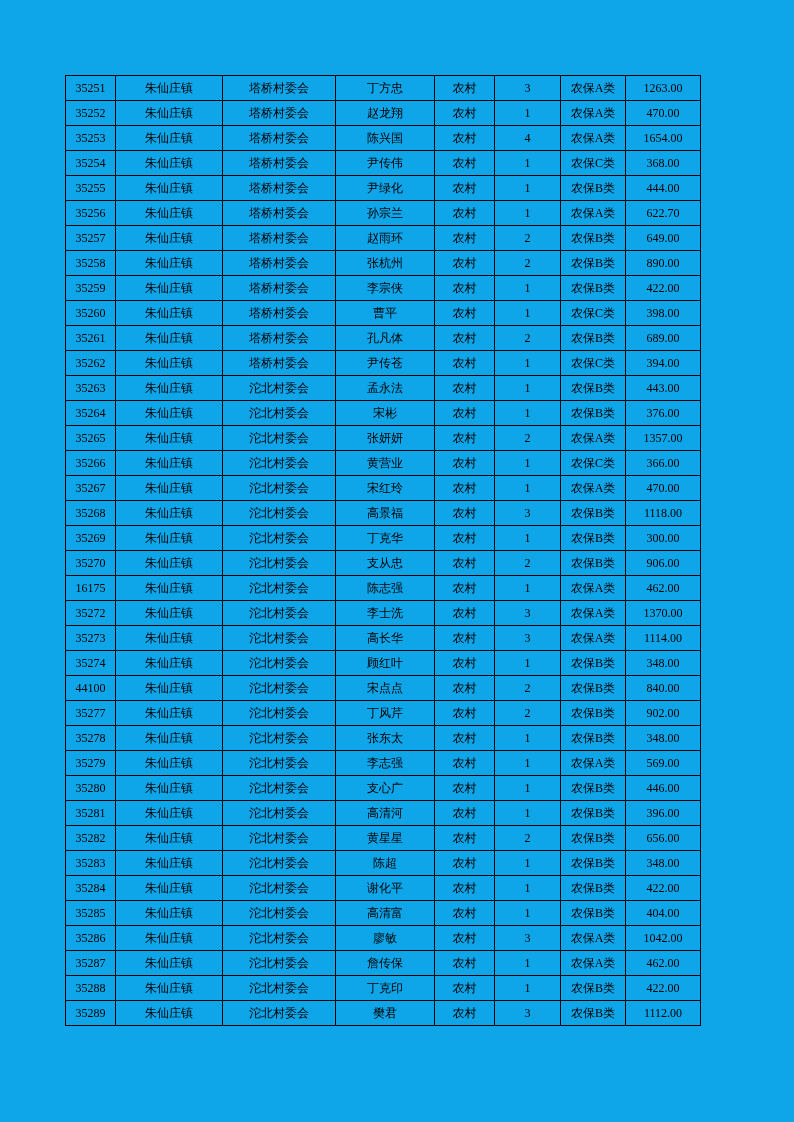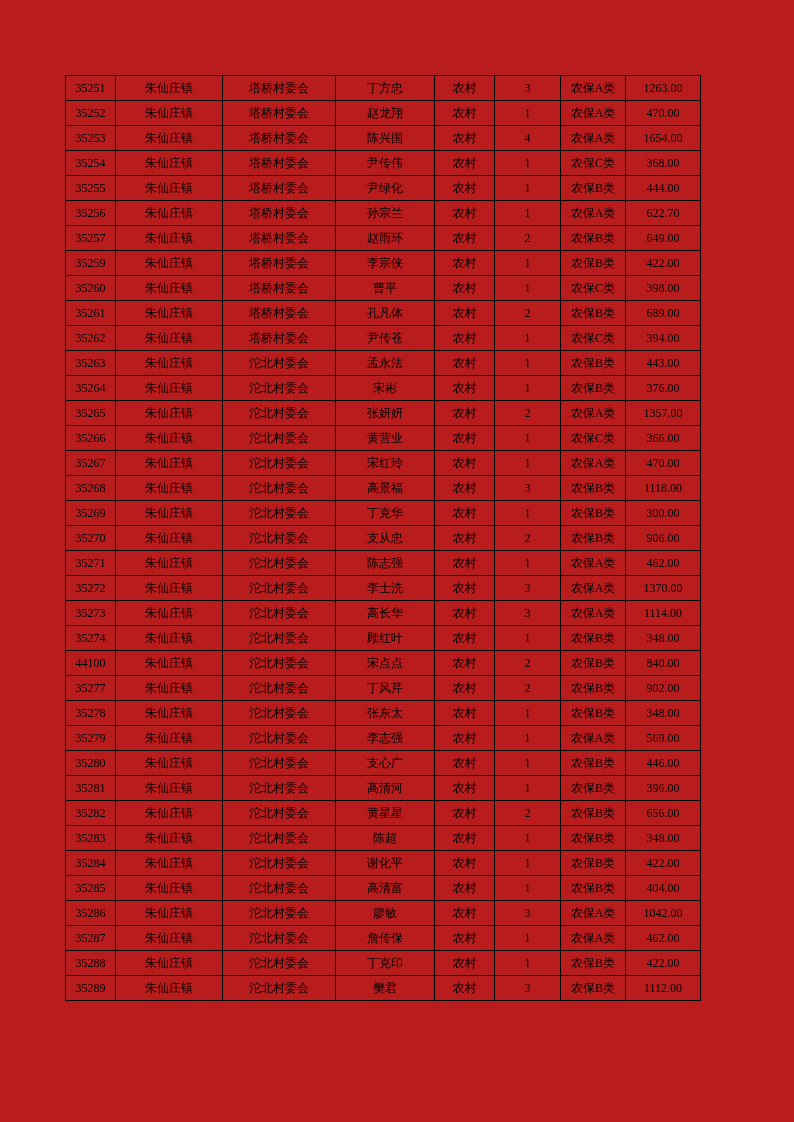--- a/index.html
+++ b/index.html
@@ -4,21 +4,21 @@
 <style>
   html, body {
     margin: 0;
     padding: 0;
     background: #ffffff;
   }
   .page {
     position: relative;
     width: 794px;
     height: 1122px;
-    background: #b91c1c;
+    background: #0ea5e9;
     font-family: "Liberation Serif", "DejaVu Serif", serif;
     color: #000000;
     overflow: hidden;
   }
   table.data-table {
     position: absolute;
     left: 65px;
     top: 75px;
     border-collapse: collapse;
     table-layout: fixed;
@@ -123,20 +123,30 @@
           <td>35257</td>
           <td>朱仙庄镇</td>
           <td>塔桥村委会</td>
           <td>赵雨环</td>
           <td>农村</td>
           <td>2</td>
           <td>农保B类</td>
           <td>649.00</td>
         </tr>
         <tr>
+          <td>35258</td>
+          <td>朱仙庄镇</td>
+          <td>塔桥村委会</td>
+          <td>张杭州</td>
+          <td>农村</td>
+          <td>2</td>
+          <td>农保B类</td>
+          <td>890.00</td>
+        </tr>
+        <tr>
           <td>35259</td>
           <td>朱仙庄镇</td>
           <td>塔桥村委会</td>
           <td>李宗侠</td>
           <td>农村</td>
           <td>1</td>
           <td>农保B类</td>
           <td>422.00</td>
         </tr>
         <tr>
@@ -243,21 +253,21 @@
           <td>35270</td>
           <td>朱仙庄镇</td>
           <td>沱北村委会</td>
           <td>支从忠</td>
           <td>农村</td>
           <td>2</td>
           <td>农保B类</td>
           <td>906.00</td>
         </tr>
         <tr>
-          <td>35271</td>
+          <td>16175</td>
           <td>朱仙庄镇</td>
           <td>沱北村委会</td>
           <td>陈志强</td>
           <td>农村</td>
           <td>1</td>
           <td>农保A类</td>
           <td>462.00</td>
         </tr>
         <tr>
           <td>35272</td>

